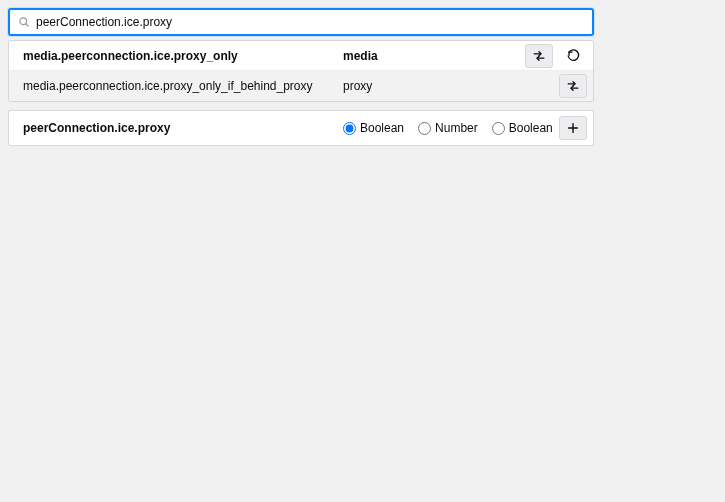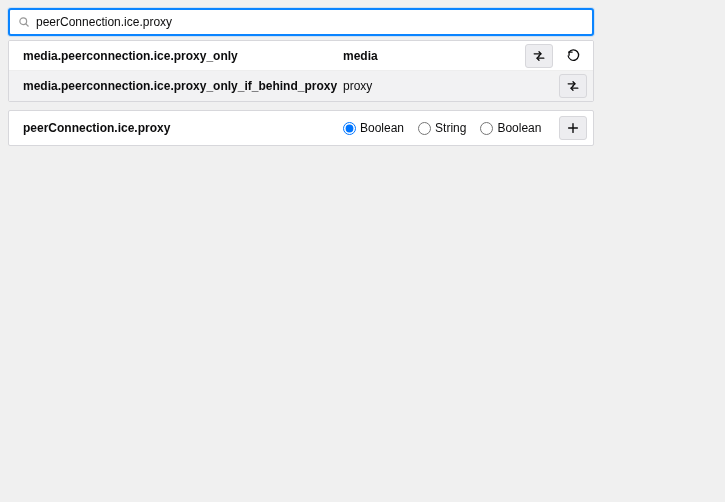--- a/index.html
+++ b/index.html
@@ -51,21 +51,21 @@
   .pref-row {
     display: flex;
     align-items: center;
     height: 30px;
     padding: 0 0 0 14px;
     border-bottom: 1px solid #eeeeee;
   }
   .pref-row:last-child { border-bottom: none; }
   .pref-row.odd { background: #fff; }
   .pref-row.even { background: #f2f2f3; }
-  .col-name { width: 320px; flex: 0 0 320px; overflow: hidden; text-overflow: ellipsis; white-space: nowrap; font-weight: bold; }
+  .col-name { width: 320px; flex: 0 0 320px; overflow: hidden; text-overflow: ellipsis; white-space: nowrap; }
   .col-value { flex: 1; }
   .bold .col-name, .bold .col-value { font-weight: 700; }
   .row-actions { display: flex; gap: 6px; align-items: center; padding-right: 6px; }
   .icon-btn {
     width: 28px; height: 24px;
     display: inline-flex; align-items: center; justify-content: center;
     background: #ededf0;
     border: 1px solid #d7d7db;
     border-radius: 3px;
     cursor: pointer;
@@ -150,21 +150,21 @@
 <div class="add-section">
   <div class="add-row">
     <span class="add-name">peerConnection.ice.proxy</span>
     <span class="add-types">
       <label class="type-opt">
         <input type="radio" name="ptype" checked="" style="">
         <span>Boolean</span>
       </label>
       <label class="type-opt">
         <input type="radio" name="ptype" style="">
-        <span>String</span>
+        <span>Number</span>
       </label>
       <label class="type-opt">
         <input type="radio" name="ptype" style="">
         <span>Boolean</span>
       </label>
     </span>
     <span class="row-actions">
       <span class="icon-btn">
         <svg viewBox="0 0 16 16" stroke="#0c0c0d" stroke-width="1.6" stroke-linecap="round">
           <line x1="8" y1="3" x2="8" y2="13"></line>

